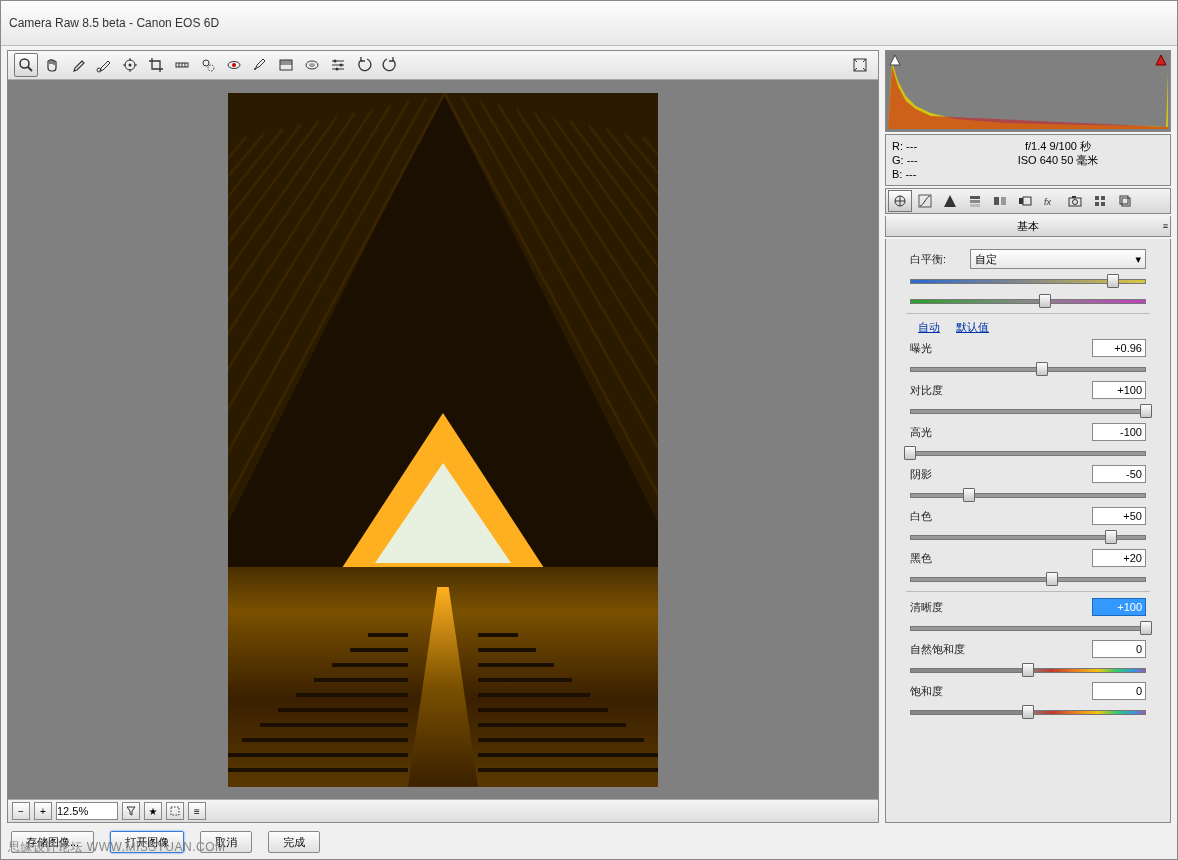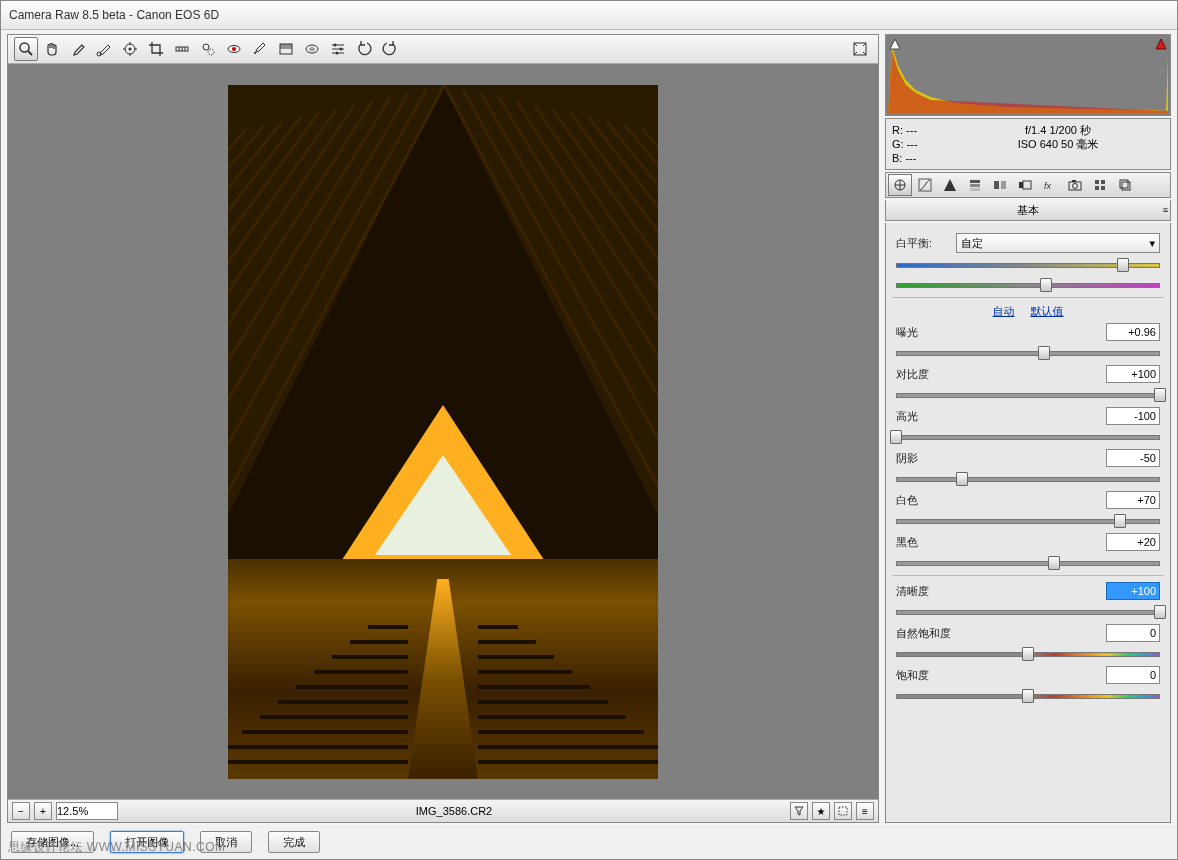--- a/index.html
+++ b/index.html
@@ -1,17 +1,17 @@
 <!DOCTYPE html>
 <html><head>
 <meta charset="utf-8">
 <style>
 html,body{margin:0;padding:0;font-family:"Microsoft YaHei",SimSun,Arial,sans-serif;font-size:11px;background:#d4d0c8;overflow:hidden}
 .win{width:1178px;height:860px;background:#f3f3f3;display:flex;flex-direction:column;border:1px solid #888;box-sizing:border-box}
-.titlebar{height:28px;background:linear-gradient(#fdfdfd,#e8e8e8);border-bottom:1px solid #bbb;display:flex;align-items:center;padding:0 8px;color:#333;font-size:12px}
+.titlebar{height:28px;background:linear-gradient(#fdfdfd,#e8e8e8);border-bottom:1px solid #bbb;display:flex;align-items:center;padding:8px 8px;color:#333;font-size:12px}
 .mainrow{flex:1;display:flex;padding:4px 6px 2px 6px;gap:6px;min-height:0}
 .left{flex:1;display:flex;flex-direction:column;border:1px solid #888;background:#e8e8e8;min-width:0}
 .toolbar{height:28px;background:linear-gradient(#f8f8f8,#e2e2e2);border-bottom:1px solid #aaa;display:flex;align-items:center;padding:0 6px;gap:2px}
 .tbtn{width:22px;height:22px;display:flex;align-items:center;justify-content:center;border:1px solid transparent;border-radius:2px;cursor:pointer;color:#333}
 .tbtn svg{width:16px;height:16px}
 .tbtn.sel{border:1px solid #777;background:linear-gradient(#fff,#d8d8d8)}
 .spacer{flex:1}
 .preview{flex:1;background:#808080;display:flex;align-items:center;justify-content:center;min-height:0;position:relative}
 .photo{width:430px;height:694px;background:#2a1a00;position:relative;overflow:hidden}
 .tri-outer{position:absolute;left:50%;top:0;transform:translateX(-50%);width:0;height:0;border-left:280px solid transparent;border-right:280px solid transparent;border-bottom:560px solid #1a0f00}
@@ -31,34 +31,34 @@
 .clip.l{left:2px}.clip.r{right:2px}
 .info{border:1px solid #888;background:#e8e8e8;padding:4px 6px;display:flex;font-size:11px;line-height:14px}
 .info .rgb{width:60px}
 .info .exp{flex:1;text-align:center}
 .ptabs{height:24px;border:1px solid #888;background:linear-gradient(#f4f4f4,#d8d8d8);display:flex;align-items:center;padding:0 2px;gap:1px}
 .ptab{width:22px;height:20px;display:flex;align-items:center;justify-content:center;border:1px solid transparent;cursor:pointer}
 .ptab.sel{border:1px solid #777;background:linear-gradient(#fff,#ccc)}
 .ptab svg{width:14px;height:14px}
 .phdr{height:20px;border:1px solid #888;border-top:none;background:linear-gradient(#f4f4f4,#d8d8d8);display:flex;align-items:center;justify-content:center;font-size:11px;position:relative}
 .phdr .menu{position:absolute;right:4px;cursor:pointer;font-size:9px;letter-spacing:-2px}
-.panel{flex:1;border:1px solid #888;border-top:none;background:#e8e8e8;padding:6px 10px;overflow:auto;font-size:11px}
+.panel{flex:1;border:1px solid #888;border-top:none;background:#e8e8e8;padding:6px 24px;overflow:auto;font-size:11px}
 .row{display:flex;align-items:center;margin:4px 0;gap:6px}
 .row label{width:54px;text-align:left;color:#222}
 .row .val{width:46px;height:16px;border:1px solid #888;background:#fff;text-align:right;padding:0 3px;font-size:11px;line-height:16px}
 .row .val.sel{background:#3399ff;color:#fff;border-color:#1a6abf}
 .selbox{flex:1;height:18px;border:1px solid #888;background:linear-gradient(#fff,#e8e8e8);padding:0 4px;display:flex;align-items:center;justify-content:space-between;cursor:pointer}
 .slider{position:relative;height:14px;margin:2px 0 6px 0}
 .track{position:absolute;left:0;right:0;top:6px;height:3px;background:#999;border:1px solid #777}
 .track.grad-temp{background:linear-gradient(90deg,#2a6acf,#888 50%,#d8c840)}
 .track.grad-tint{background:linear-gradient(90deg,#2aa02a,#888 50%,#c040c0)}
 .track.grad-vib{background:linear-gradient(90deg,#888 0%,#888 50%,#c0392b 60%,#e67e22 70%,#f1c40f 80%,#2ecc71 88%,#3498db 95%,#9b59b6)}
 .thumb{position:absolute;top:1px;width:10px;height:12px;background:linear-gradient(#fdfdfd,#c8c8c8);border:1px solid #666;border-radius:1px;transform:translateX(-50%);cursor:pointer}
 .hr{height:1px;background:#bbb;margin:6px -4px}
-.links{text-align:center;margin:4px 0}
+.links{margin:4px 0}
 .links a{color:#0033aa;text-decoration:underline;margin:0 8px;cursor:pointer}
 .footer{height:34px;display:flex;align-items:center;padding:0 10px;gap:16px;background:#f0f0f0}
 .btn{height:22px;padding:0 14px;border:1px solid #888;background:linear-gradient(#fdfdfd,#e0e0e0);border-radius:2px;cursor:pointer;font-size:11px;display:flex;align-items:center}
 .btn.def{border:1px solid #3a7ad9;box-shadow:0 0 2px #3a7ad9}
 .metalink{color:#1a3fa0;text-decoration:underline;cursor:pointer;font-size:11px}
 .watermark{position:absolute;bottom:4px;left:8px;color:#888;font-size:12px;letter-spacing:0.5px}
 </style>
 </head>
 <body>
 
@@ -228,21 +228,20 @@
             <div class="pew" style="bottom:30px;left:250px;width:184px"></div>
             <div class="pew" style="bottom:15px;left:-22px;width:202px"></div>
             <div class="pew" style="bottom:15px;left:250px;width:202px"></div>
         </div>
       </div>
 
       <div class="lstatus">
         <div class="sbtn">−</div>
         <div class="sbtn">+</div>
         <div class="zbox">12.5%</div>
-        <div class="spacer" style="text-align:center"><span>IMG_3586.CR2</span></div>
         <div class="sbtn">
             <svg width="10" height="10" viewBox="0 0 10 10">
               <path d="M1 1h8L6 5v4L4 8V5z" fill="none" stroke="#333"></path>
             </svg>
           </div>
         <div class="sbtn">★</div>
         <div class="sbtn">
             <svg width="10" height="10" viewBox="0 0 10 10">
               <rect x="1" y="1" width="8" height="8" fill="none" stroke="#333" stroke-dasharray="1.5"></rect>
             </svg>
@@ -265,21 +264,21 @@
             </svg></div>
       </div>
 
       <div class="info">
         <div class="rgb">
           <div>R:  ---</div>
           <div>G:  ---</div>
           <div>B:  ---</div>
         </div>
         <div class="exp">
-          <div>f/1.4  1/200 秒</div>
+          <div>f/1.4  9/100 秒</div>
           <div>ISO 640  50 毫米</div>
         </div>
       </div>
 
       <div class="ptabs">
         <div class="ptab sel">
             <svg viewBox="0 0 14 14">
               <circle cx="7" cy="7" r="5" fill="none" stroke="#333"></circle>
               <path d="M7 2v10M2 7h10" stroke="#333"></path>
             </svg>
@@ -398,21 +397,21 @@
               <div style="flex:1"></div>
               <div class="val">-50</div>
             </div>
             <div class="slider">
               <div class="track "></div>
               <div class="thumb" style="left:25%"></div>
             </div>
             <div class="row">
               <label style="">白色</label>
               <div style="flex:1"></div>
-              <div class="val">+70</div>
+              <div class="val">+50</div>
             </div>
             <div class="slider">
               <div class="track "></div>
               <div class="thumb" style="left:85%"></div>
             </div>
             <div class="row">
               <label style="">黑色</label>
               <div style="flex:1"></div>
               <div class="val">+20</div>
             </div>

